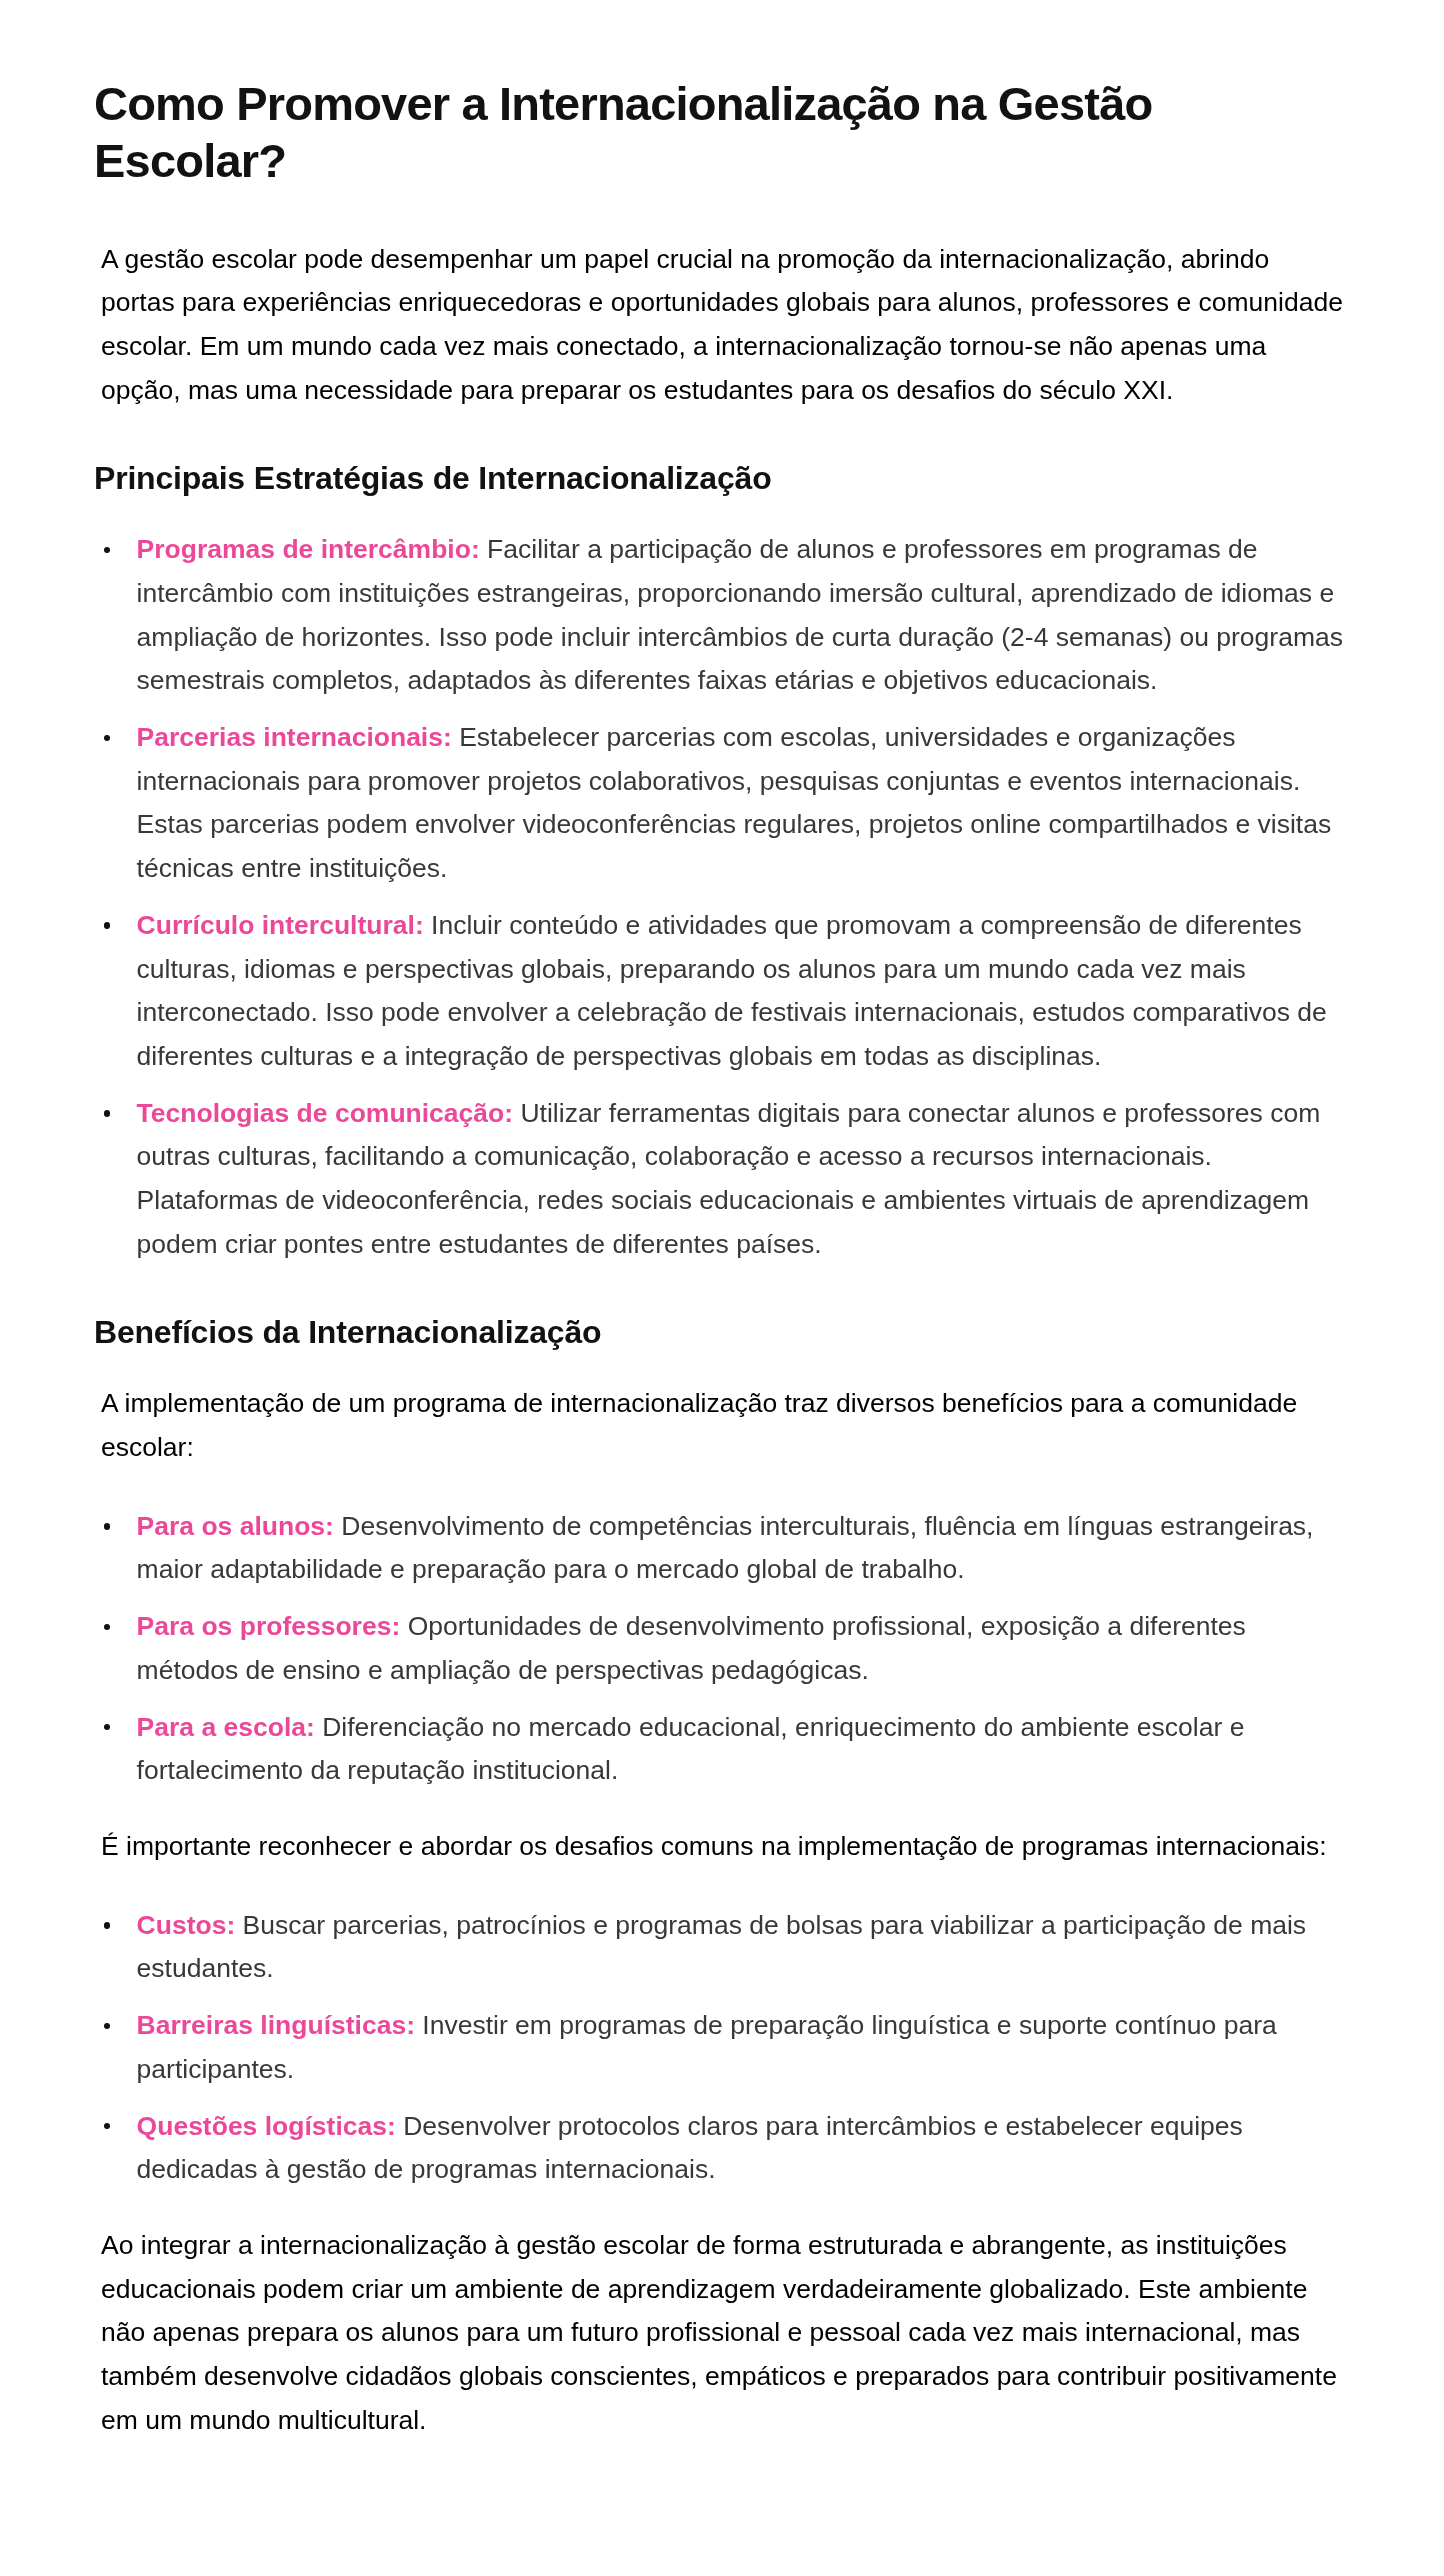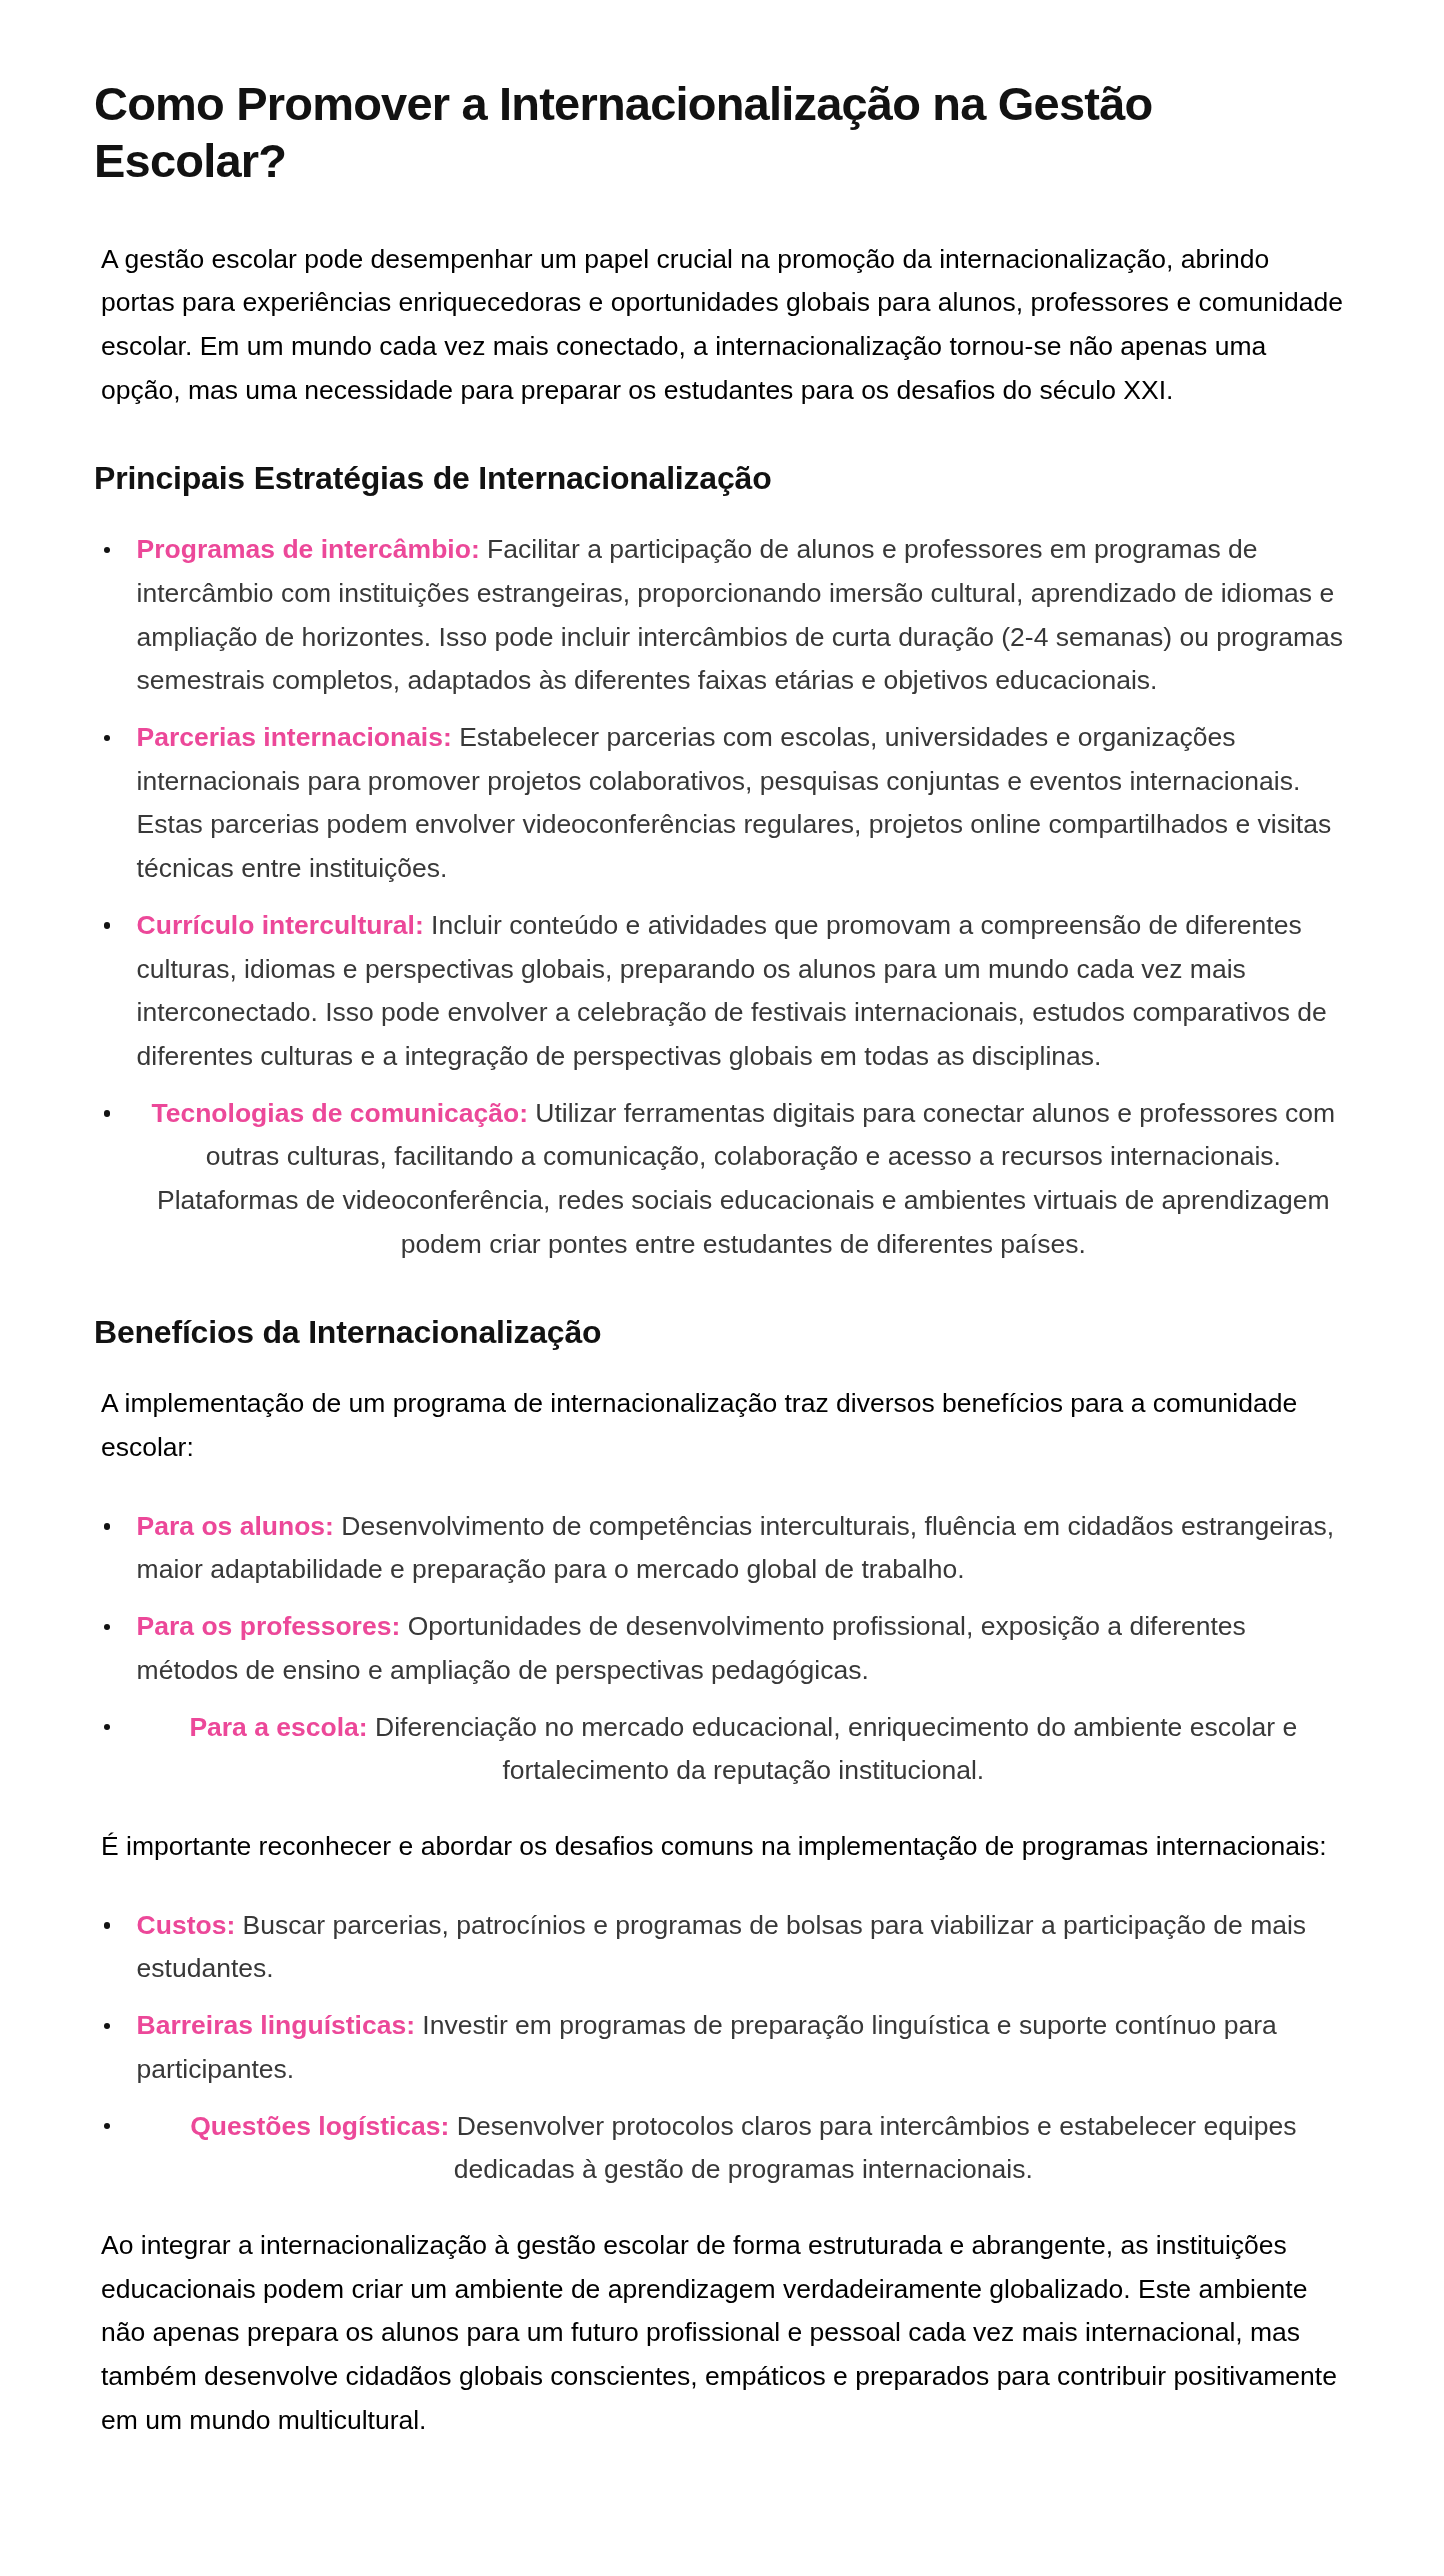--- a/index.html
+++ b/index.html
@@ -49,21 +49,21 @@
     padding: 0 0 0 9.6px;
   }
   ul.bullet-list li {
     position: relative;
     padding-left: 33px;
     margin: 0 0 13px 0;
     font-size: 26.5px;
     line-height: 1.65;
     color: #383838;
   }
-  ul.bullet-list li:last-child { margin-bottom: 0; text-align: center; }
+  ul.bullet-list li:last-child { margin-bottom: 0; }
   ul.bullet-list li::before {
     content: "";
     position: absolute;
     left: 0;
     top: 18.5px;
     width: 6.4px;
     height: 6.4px;
     border-radius: 50%;
     background: #121212;
   }
@@ -106,21 +106,21 @@
   </section>
 
   <section>
     <h2 class="section-heading">Benefícios da Internacionalização</h2>
 
     <p class="body-text">A implementação de um programa de internacionalização traz diversos benefícios para a comunidade escolar:</p>
 
     <ul class="bullet-list">
       <li>
         <span class="item-label">Para os alunos:</span>
-        <span>Desenvolvimento de competências interculturais, fluência em cidadãos estrangeiras, maior adaptabilidade e preparação para o mercado global de trabalho.</span>
+        <span>Desenvolvimento de competências interculturais, fluência em línguas estrangeiras, maior adaptabilidade e preparação para o mercado global de trabalho.</span>
       </li>
       <li>
         <span class="item-label">Para os professores:</span>
         <span>Oportunidades de desenvolvimento profissional, exposição a diferentes métodos de ensino e ampliação de perspectivas pedagógicas.</span>
       </li>
       <li>
         <span class="item-label">Para a escola:</span>
         <span>Diferenciação no mercado educacional, enriquecimento do ambiente escolar e fortalecimento da reputação institucional.</span>
       </li>
     </ul>

